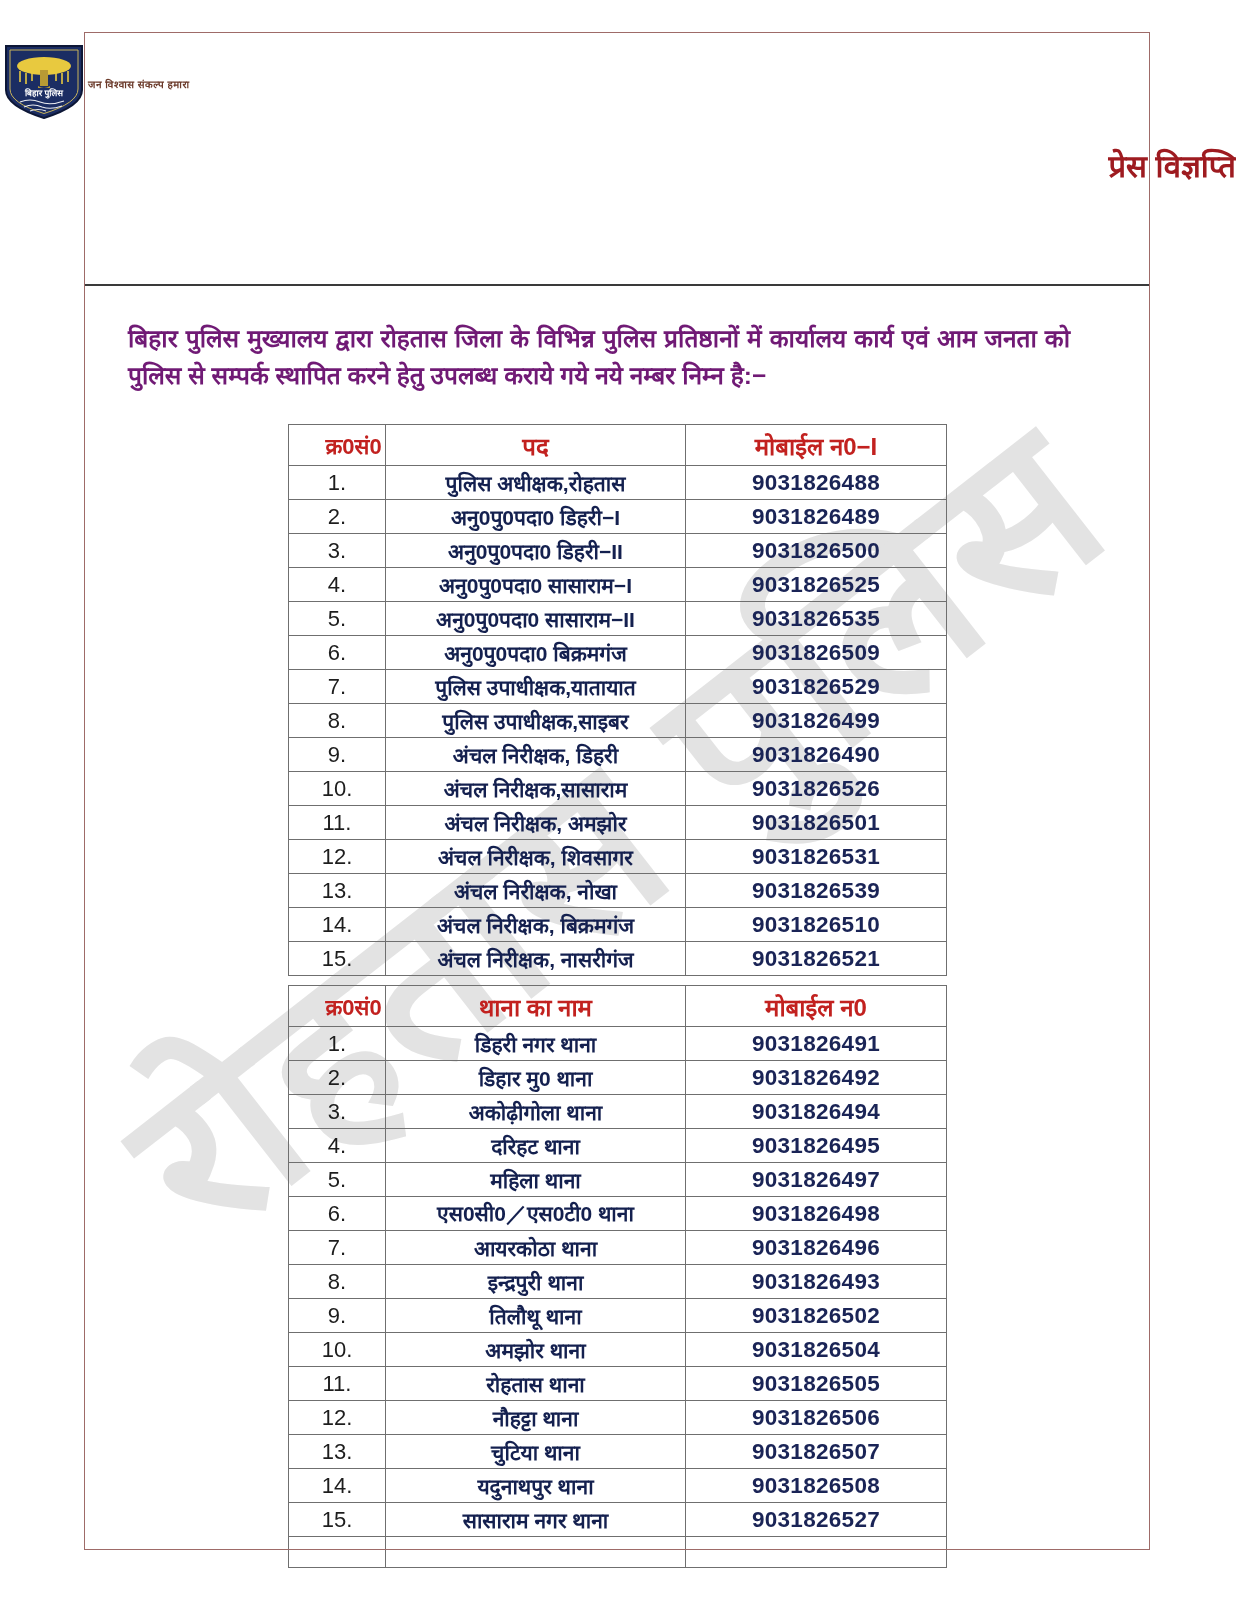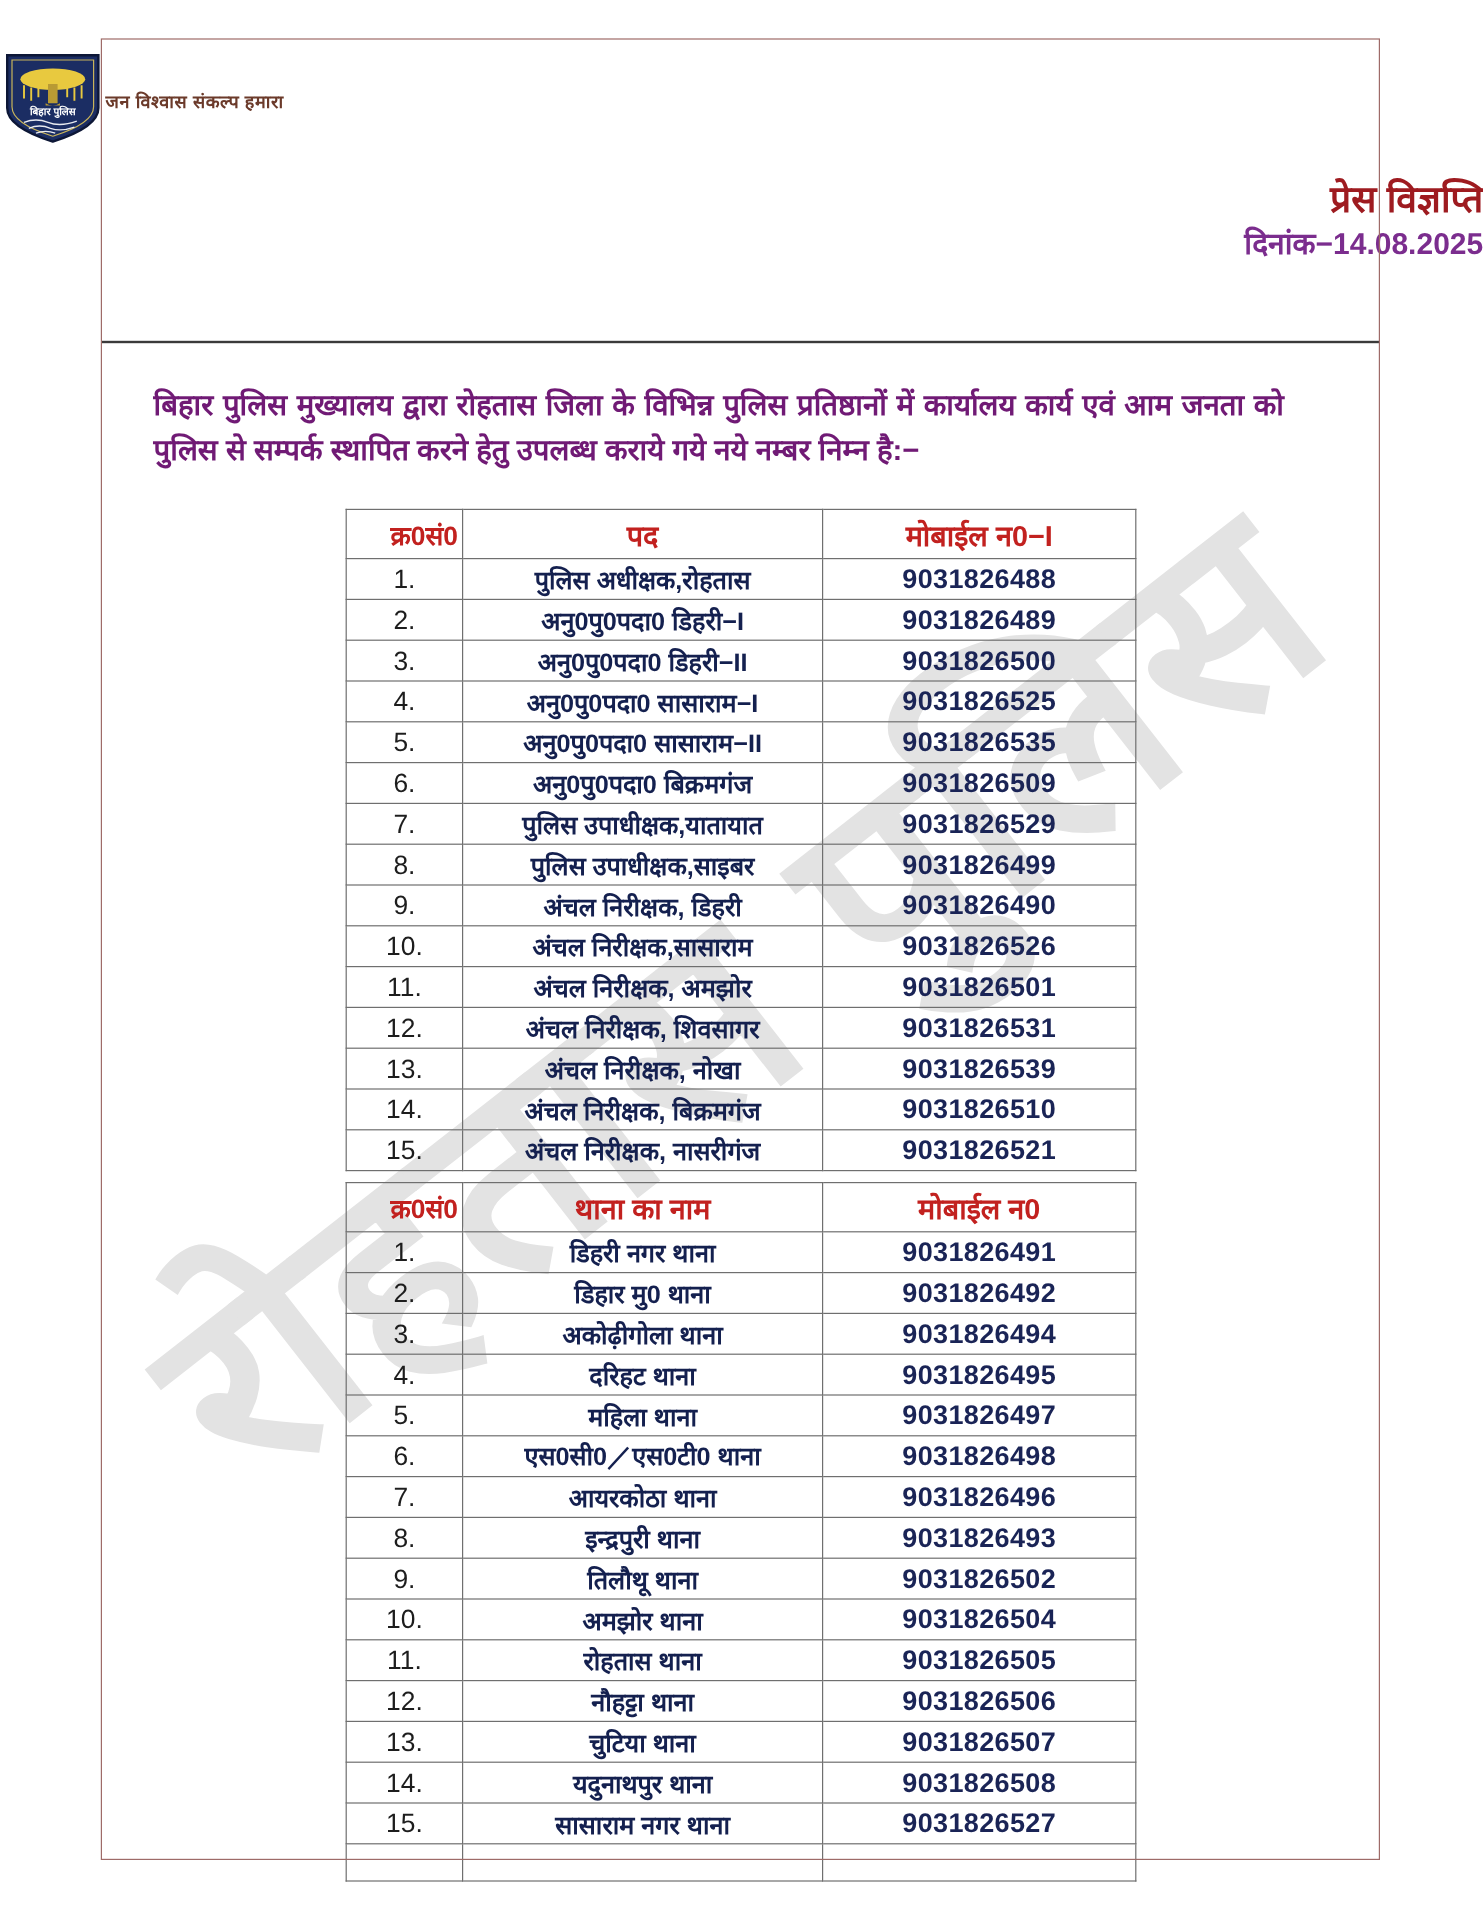--- a/index.html
+++ b/index.html
@@ -61,21 +61,21 @@
     flex-direction: row;
     align-items: center;
   }
   .shield {
     width: 88px;
     height: 76px;
     position: relative;
   }
   .motto {
     margin-top: 4px;
-    font-size: 15px;
+    font-size: 10px;
     font-weight: 700;
     color: #6b3a2a;
     letter-spacing: 0.5px;
   }
 
   
   .header-block {
     position: absolute;
     left: 0;
     right: 0;
@@ -205,21 +205,20 @@
           <path d="M24 63 Q33 59 42 63 Q51 66 62 62"></path>
           <path d="M30 67 Q38 64 46 67"></path>
         </g>
       </svg>
     </div>
     <div class="motto">जन विश्वास  संकल्प हमारा</div>
   </div>
 
   <div class="header-block">
     <div class="h-press">प्रेस विज्ञप्ति</div>
-    <div class="h-date">दिनांक−14.08.2025</div>
   </div>
 
   <div class="hr-main"></div>
 
   <div class="body-para">बिहार पुलिस मुख्यालय द्वारा रोहतास जिला के विभिन्न पुलिस प्रतिष्ठानों में कार्यालय कार्य एवं आम जनता को पुलिस से सम्पर्क स्थापित करने हेतु उपलब्ध कराये गये नये नम्बर निम्न है:−</div>
 
   <table class="tbl" id="table-posts">
     <colgroup>
         <col class="c-sn">
         <col class="c-name">

